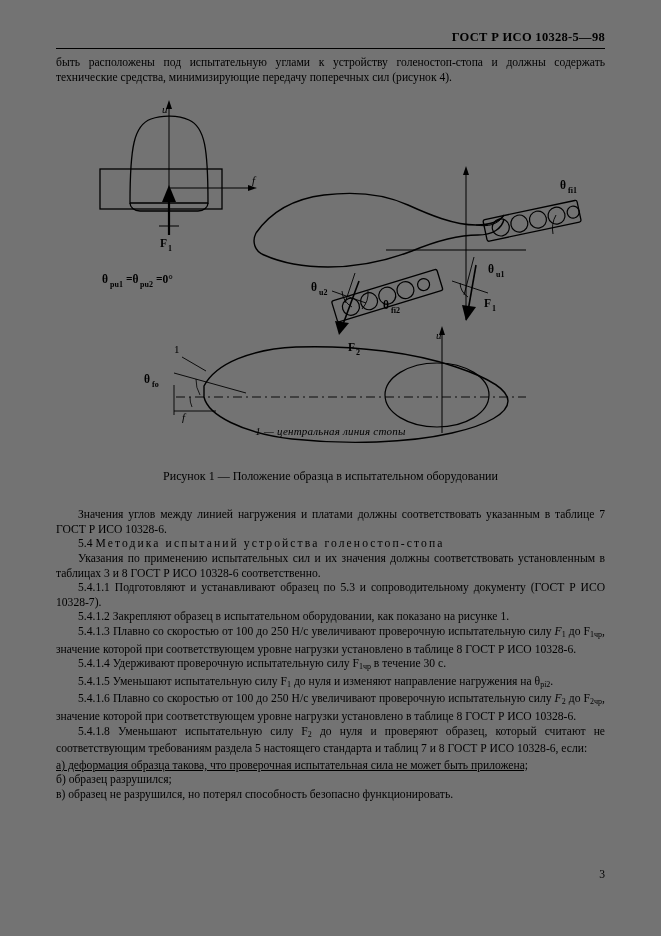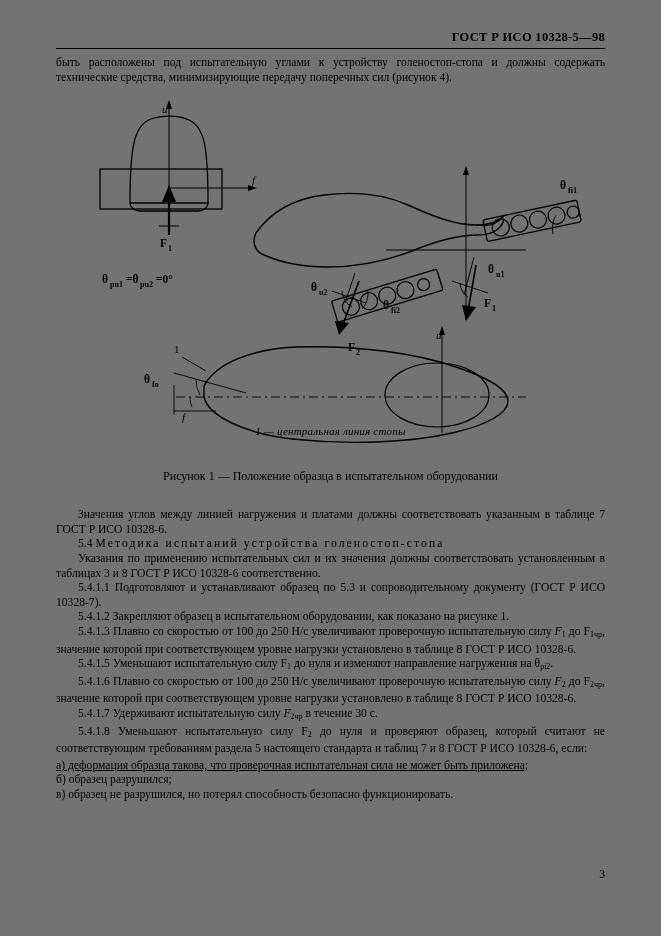--- a/index.html
+++ b/index.html
@@ -242,27 +242,27 @@
       <p class="body indent">Указания по применению испытательных сил и их значения должны соответствовать установленным в таблицах 3 и 8 ГОСТ Р ИСО 10328-6 соответственно.</p>
 
 
       <p class="body indent">5.4.1.1  Подготовляют и устанавливают образец по 5.3 и сопроводительному документу (ГОСТ Р ИСО 10328-7).</p>
 
       <p class="body indent">5.4.1.2  Закрепляют образец в испытательном оборудовании, как показано на рисунке 1.</p>
 
       <p class="body indent"><span>5.4.1.3  Плавно со скоростью от 100 до 250 Н/с увеличивают проверочную испытательную силу</span>
         <span class="ital">F</span><span class="sub">1</span><span> до F</span><span class="sub">1чр</span><span>, значение которой при соответствующем уровне нагрузки установлено в таблице 8 ГОСТ Р ИСО 10328-6.</span></p>
 
+      <p class="body indent"><span>5.4.1.4  Удерживают проверочную испытательную силу F</span><span class="sub">1чр</span><span> в течение 30 с.</span></p>
 
       <p class="body indent"><span>5.4.1.5  Уменьшают испытательную силу F</span><span class="sub">1</span><span> до нуля и изменяют направление нагружения на θ</span><span class="sub">рi2</span><span>.</span></p>
 
       <p class="body indent"><span>5.4.1.6  Плавно со скоростью от 100 до 250 Н/с увеличивают проверочную испытательную силу</span>
         <span class="ital">F</span><span class="sub">2</span><span> до F</span><span class="sub">2чр</span><span>, значение которой при соответствующем уровне нагрузки установлено в таблице 8 ГОСТ Р ИСО 10328-6.</span></p>
 
-      <p class="body indent"><span>5.4.1.7  Удерживают испытательную силу </span><span class="ital">F</span><span class="sub">2чр</span><span> в течение 30 с.</span></p>
 
       <p class="body indent"><span>5.4.1.8  Уменьшают испытательную силу F</span><span class="sub">2</span><span> до нуля и проверяют образец, который считают не соответствующим требованиям раздела 5 настоящего стандарта и таблиц 7 и 8 ГОСТ Р ИСО 10328-6, если:</span></p>
 
       <p class="body lst" style="margin-top:2px;text-decoration:underline;">а)  деформация образца такова, что проверочная испытательная сила не может быть приложена;</p>
       <p class="body lst">б)  образец разрушился;</p>
       <p class="body lst">в)  образец не разрушился, но потерял способность безопасно функционировать.</p>
     </div>
 
   </div>
 

